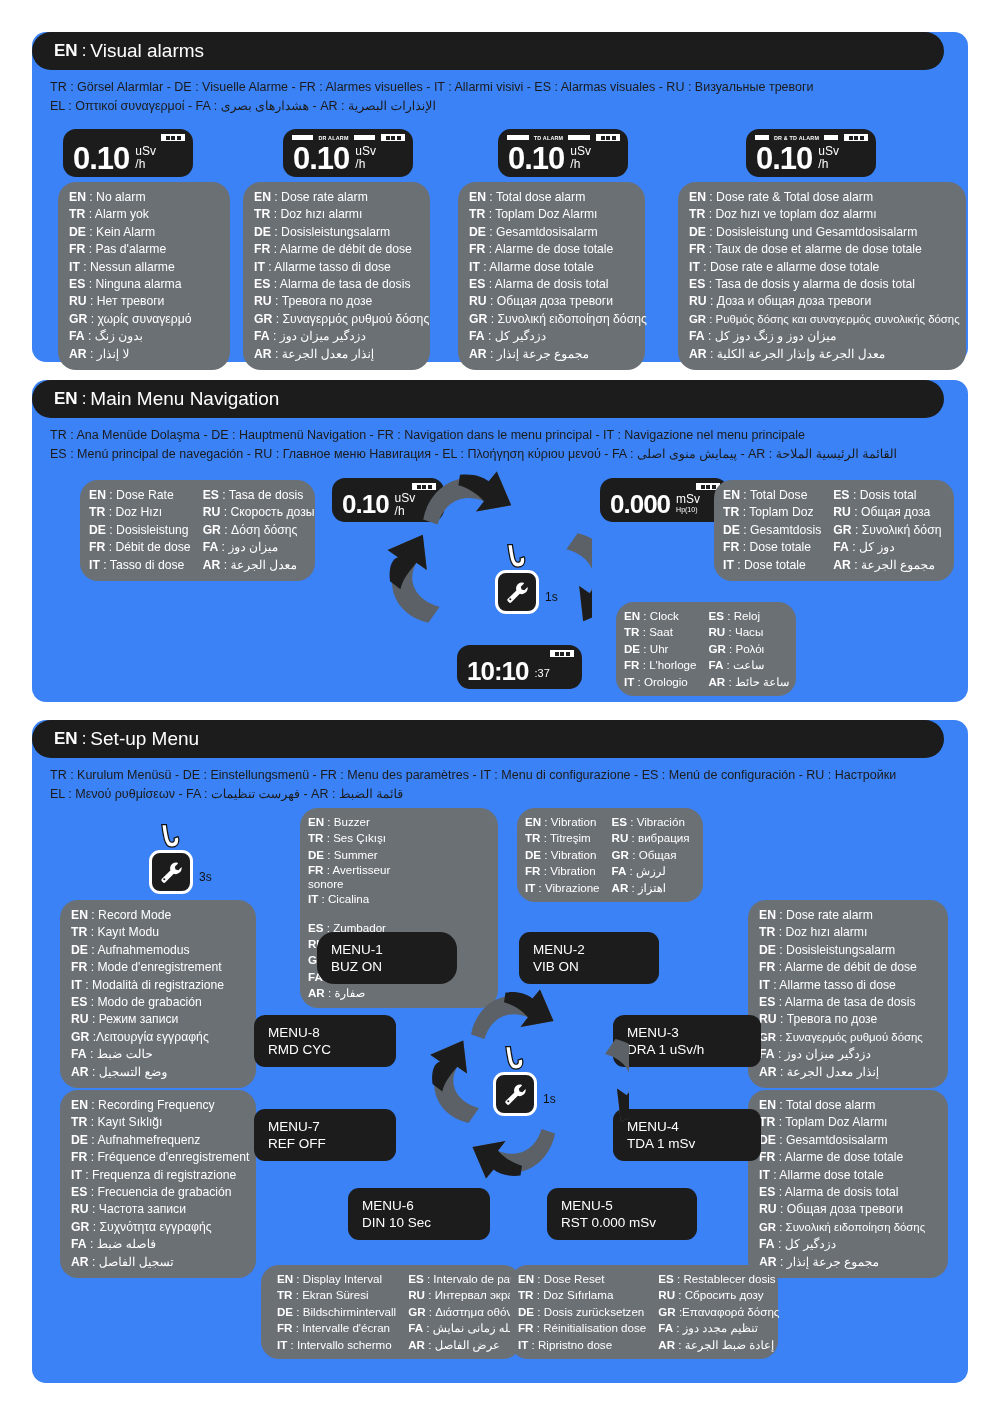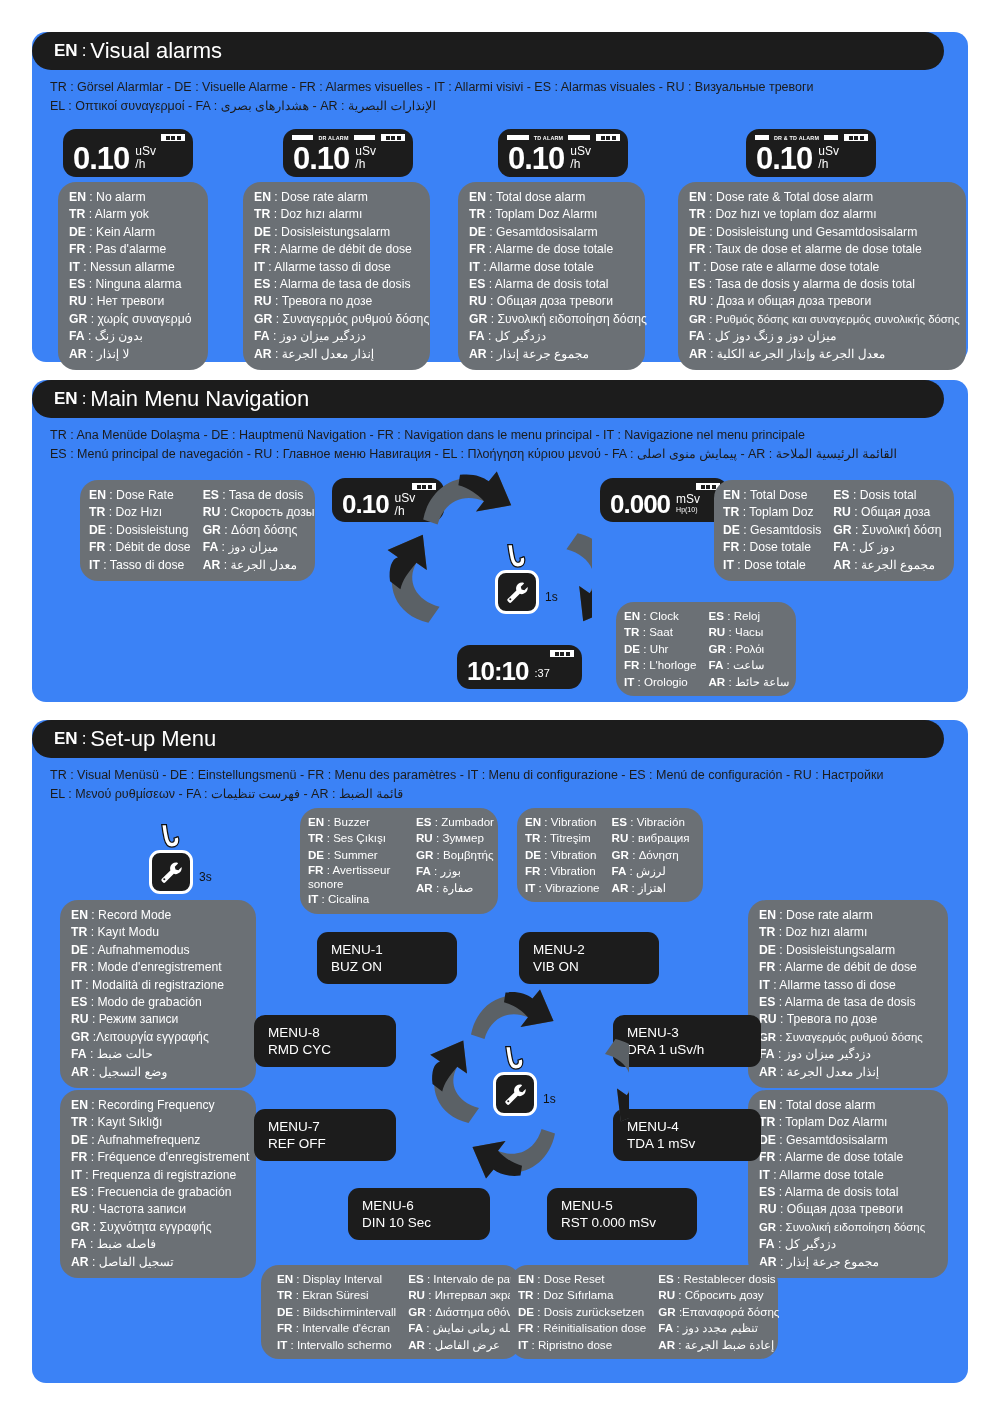--- a/index.html
+++ b/index.html
@@ -29,21 +29,21 @@
     display:flex; align-items:center;
     padding:0 22px;
     color:#fff;
     white-space:nowrap;
   }
   #sec-alarms   .sec-header { width:912px; }
   #sec-mainmenu .sec-header { width:912px; }
   #sec-setup    .sec-header { width:912px; }
   .sec-header .lang { font-weight:bold; font-size:17px; }
   .sec-header .sep  { font-size:17px; padding:0 4px; }
-  .sec-header .title{ font-size:22px; }
+  .sec-header .title{ font-size:19px; }
 
   .sub-langs {
     position:absolute; left:18px; top:46px;
     font-size:12.5px; color:#1b1b1b; line-height:19px;
     width:94%;
   }
   .rtl { direction:rtl; unicode-bidi:isolate; display:inline; }
 
   
   .lcd {
@@ -231,21 +231,21 @@
           <i></i>
         </span>
     </div>
     <div class="value">0.10</div>
     <div class="units">
       <span>uSv</span>
       <span style="display:block">/h</span>
     </div>
   </div>
 
-  <div class="card" style="left:26px; top:150px; width:150px;">
+  <div class="card" style="left:26px; top:150px; width:172px;">
     <div class="row"><span class="lg">EN</span> : <span>No alarm</span></div>
     <div class="row"><span class="lg">TR</span> : <span>Alarm yok</span></div>
     <div class="row"><span class="lg">DE</span> : <span>Kein Alarm</span></div>
     <div class="row"><span class="lg">FR</span> : <span>Pas d'alarme</span></div>
     <div class="row"><span class="lg">IT</span> : <span>Nessun allarme</span></div>
     <div class="row"><span class="lg">ES</span> : <span>Ninguna alarma</span></div>
     <div class="row"><span class="lg">RU</span> : <span>Нет тревоги</span></div>
     <div class="row"><span class="lg">GR</span> : <span>χωρίς συναγερμό</span></div>
     <div class="row"><span class="lg">FA</span> : <span class="rtl">بدون زنگ</span></div>
     <div class="row"><span class="lg">AR</span> : <span class="rtl">لا إنذار</span></div>
@@ -430,42 +430,42 @@
 </div>
 
 <div class="section" id="sec-setup">
   <div class="sec-header">
     <span class="lang">EN</span>
     <span class="sep">:</span>
     <span class="title">Set-up Menu</span>
   </div>
 
   <div class="sub-langs">
-    <div>TR : Visual Menüsü - DE : Einstellungsmenü - FR : Menu des paramètres - IT : Menu di configurazione - ES : Menú de configuración - RU : Настройки</div>
+    <div>TR : Kurulum Menüsü - DE : Einstellungsmenü - FR : Menu des paramètres - IT : Menu di configurazione - ES : Menú de configuración - RU : Настройки</div>
     <div>
       <span>EL : Μενού ρυθμίσεων - FA :</span>
       <span class="rtl">فهرست تنظیمات</span>
       <span>- AR :</span>
       <span class="rtl">قائمة الضبط</span>
     </div>
   </div>
 
   <div class="wrench-group" style="left:117px; top:130px;text-align:center;">
     <svg class="hand" viewBox="0 0 40 40">
         <use href="#sym-hand"></use>
       </svg>
     <div class="wrench-box">
       <svg width="26" height="26" viewBox="0 0 24 24">
           <use href="#sym-wrench"></use>
         </svg>
     </div>
     <div class="press-label">3s</div>
   </div>
 
-  <div class="card two" style="left:268px; top:88px; width:198px; padding:6px 8px; font-size:11.6px; line-height:16.4px;">
+  <div class="card two" style="left:268px; top:88px; width:198px; padding:6px 8px; font-size:11.6px; line-height:16.4px;flex-direction:column;">
     <div class="col">
       <div class="row"><span class="lg">EN</span> : <span>Buzzer</span></div>
       <div class="row"><span class="lg">TR</span> : <span>Ses Çıkışı</span></div>
       <div class="row"><span class="lg">DE</span> : <span>Summer</span></div>
       <div class="row" style="white-space:normal;width:96px;line-height:14px"><span class="lg">FR</span> : <span>Avertisseur sonore</span></div>
       <div class="row"><span class="lg">IT</span> : <span>Cicalina</span></div>
     </div>
     <div class="col">
       <div class="row"><span class="lg">ES</span> : <span>Zumbador</span></div>
       <div class="row"><span class="lg">RU</span> : <span>Зуммер</span></div>
@@ -479,21 +479,21 @@
     <div class="col">
       <div class="row"><span class="lg">EN</span> : <span>Vibration</span></div>
       <div class="row"><span class="lg">TR</span> : <span>Titreşim</span></div>
       <div class="row"><span class="lg">DE</span> : <span>Vibration</span></div>
       <div class="row"><span class="lg">FR</span> : <span>Vibration</span></div>
       <div class="row"><span class="lg">IT</span> : <span>Vibrazione</span></div>
     </div>
     <div class="col">
       <div class="row"><span class="lg">ES</span> : <span>Vibración</span></div>
       <div class="row"><span class="lg">RU</span> : <span>вибрация</span></div>
-      <div class="row"><span class="lg">GR</span> : <span>Δόνηση</span></div>
+      <div class="row"><span class="lg">GR</span> : <span>Общая</span></div>
       <div class="row"><span class="lg">FA</span> : <span class="rtl">لرزش</span></div>
       <div class="row"><span class="lg">AR</span> : <span class="rtl">اهتزاز</span></div>
     </div>
   </div>
 
   <div class="card" style="left:28px; top:370px; width:196px;">
     <div class="row"><span class="lg">EN</span> : <span>Recording Frequency</span></div>
     <div class="row"><span class="lg">TR</span> : <span>Kayıt Sıklığı</span></div>
     <div class="row"><span class="lg">DE</span> : <span>Aufnahmefrequenz</span></div>
     <div class="row"><span class="lg">FR</span> : <span>Fréquence d'enregistrement</span></div>
@@ -537,21 +537,21 @@
     <div class="row"><span class="lg">DE</span> : <span>Gesamtdosisalarm</span></div>
     <div class="row"><span class="lg">FR</span> : <span>Alarme de dose totale</span></div>
     <div class="row"><span class="lg">IT</span> : <span>Allarme dose totale</span></div>
     <div class="row"><span class="lg">ES</span> : <span>Alarma de dosis total</span></div>
     <div class="row"><span class="lg">RU</span> : <span>Общая доза тревоги</span></div>
     <div class="row" style="font-size:11.4px"><span class="lg">GR</span> : <span>Συνολική ειδοποίηση δόσης</span></div>
     <div class="row"><span class="lg">FA</span> : <span class="rtl">دزدگیر کل</span></div>
     <div class="row"><span class="lg">AR</span> : <span class="rtl">مجموع جرعة إنذار</span></div>
   </div>
 
-  <div class="pill" style="left:285px; top:212px; width:140px;">
+  <div class="pill" style="left:285px; top:212px; width:140px;border-radius:17px;">
     <div>MENU-1</div>
     <div>BUZ ON</div>
   </div>
   <div class="pill" style="left:487px; top:212px; width:140px;">
     <div>MENU-2</div>
     <div>VIB ON</div>
   </div>
   <div class="pill" style="left:581px; top:295px; width:148px;">
     <div>MENU-3</div>
     <div>DRA 1 uSv/h</div>

